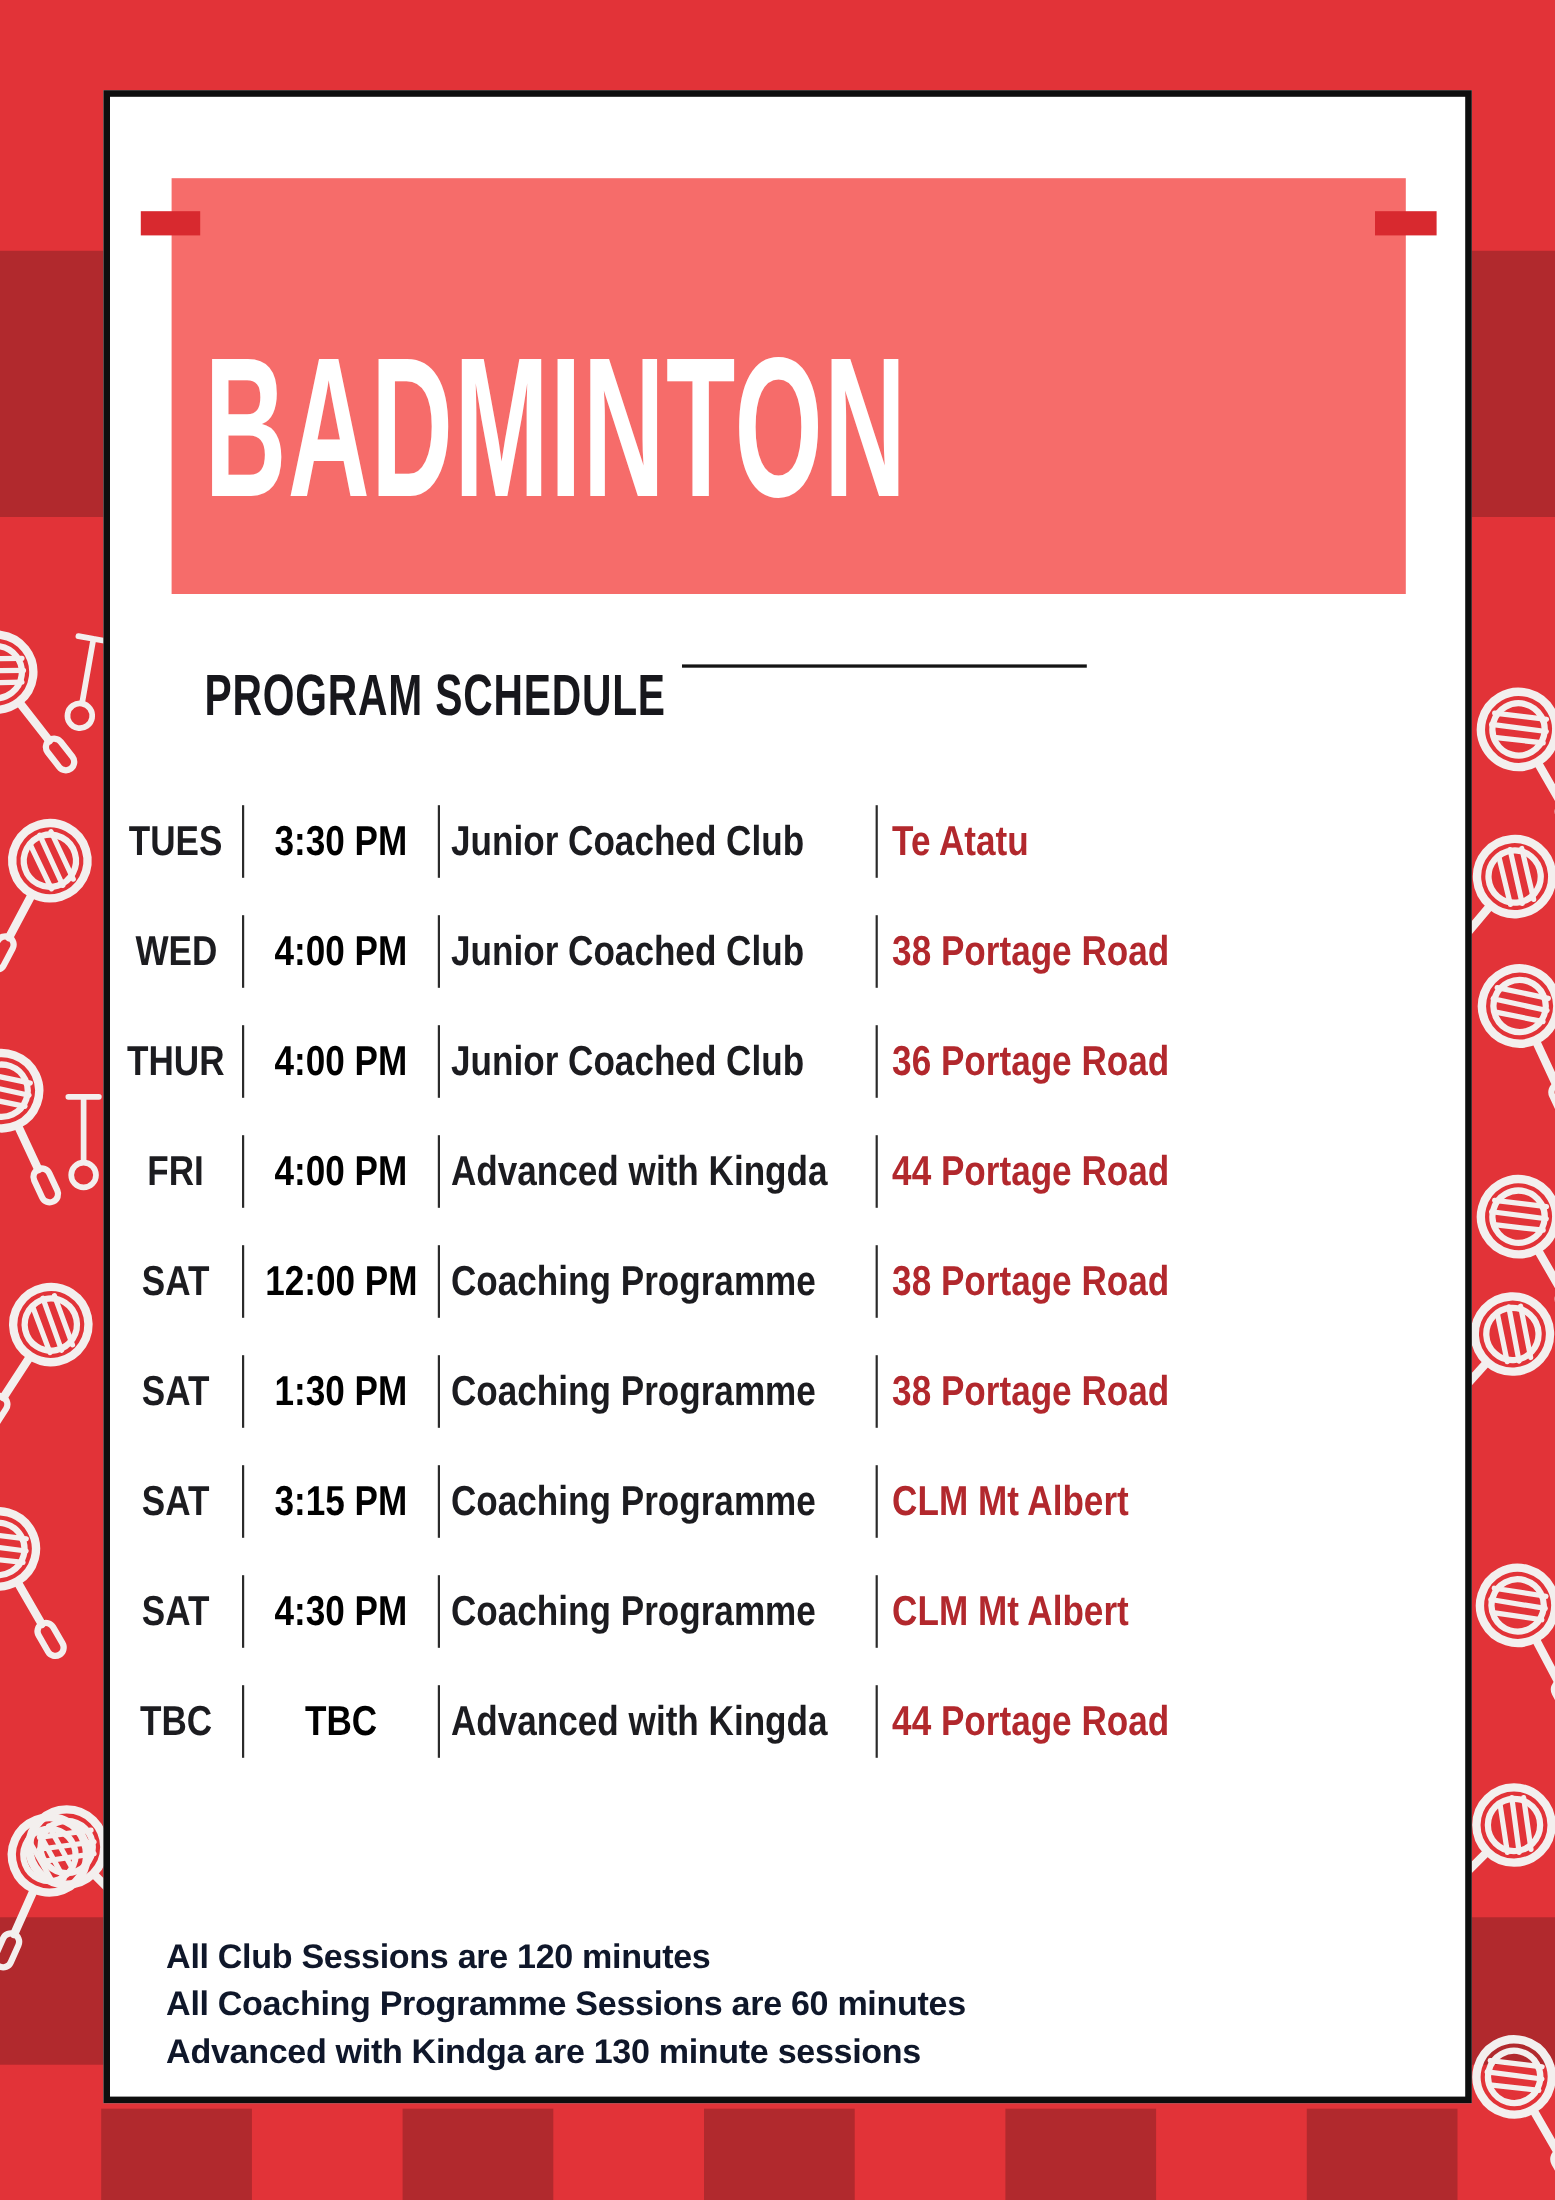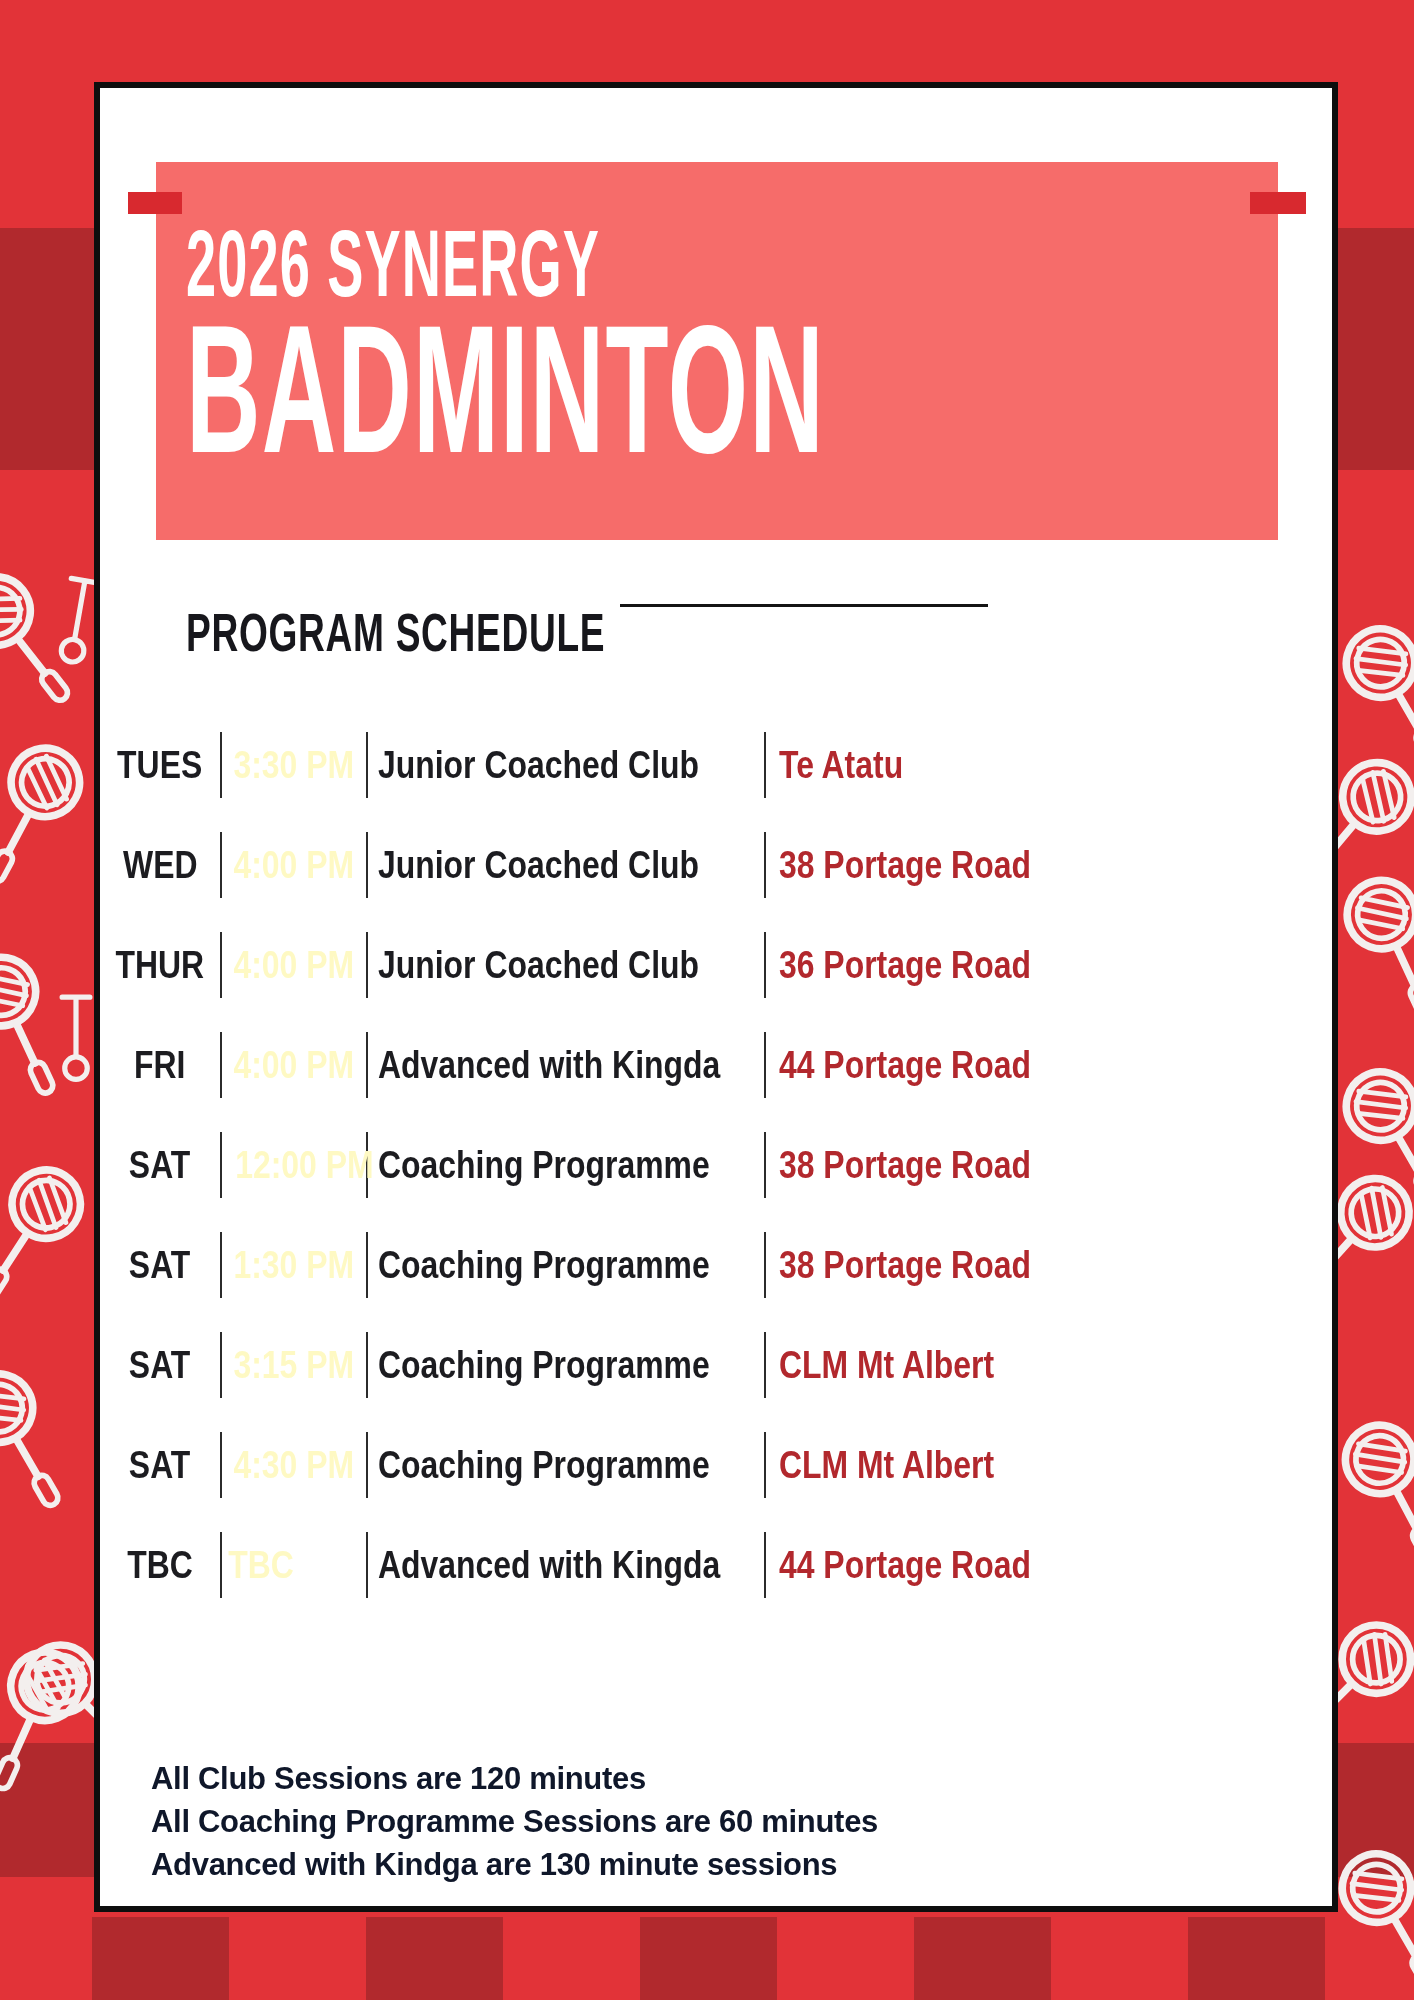--- a/index.html
+++ b/index.html
@@ -34,21 +34,21 @@
   .sec-title{position:absolute;left:186px;top:604px;font-size:53px;font-weight:700;color:#17171c;line-height:1.1;white-space:nowrap;z-index:3;}
   .sec-title .t{display:inline-block;transform:scaleX(.70);transform-origin:left center;letter-spacing:1px;}
   .sec-line{position:absolute;left:620px;top:604px;width:368px;height:3px;background:#141414;z-index:3;}
 
   
   .rows{position:absolute;left:100px;top:732px;width:1196px;z-index:3;}
   .s-row{display:flex;align-items:center;height:66px;margin-bottom:34px;}
   .vdiv{width:2px;height:66px;background:#2b2b2b;flex:none;}
   .cell{font-size:38px;font-weight:700;white-space:nowrap;}
   .c-day{width:120px;text-align:center;color:#1c1c20;flex:none;}
-  .c-time{width:144px;text-align:left;color:#fef9c3;flex:none;}
+  .c-time{width:176px;text-align:center;color:#000000;flex:none;}
   .c-prog{width:396px;padding-left:10px;color:#1c1c20;flex:none;box-sizing:border-box;}
   .c-loc{flex:1;padding-left:13px;color:#b2282d;}
   .cell .cx{display:inline-block;transform:scaleX(.84);}
   .c-day .cx,.c-time .cx{transform-origin:center;}
   .c-prog .cx,.c-loc .cx{transform-origin:left center;}
 
   
   .notes{position:absolute;left:151px;top:1757px;z-index:3;color:#0f172a;font-size:31px;font-weight:700;line-height:43px;letter-spacing:-.3px;}
 </style>
 </head>
@@ -136,21 +136,20 @@
     <svg style="left:1348px;top:1840px;transform:rotate(-30deg)" width="95" height="162">
         <use href="#racket"></use>
       </svg>
   </div>
 
   <div class="card"></div>
 
   <div class="pinkbox"></div>
   <div class="clip clipL"></div>
   <div class="clip clipR"></div>
-  <div class="hdr kicker"><span class="cond">2026 SYNERGY</span></div>
   <div class="hdr bigtitle"><span class="cond">BADMINTON</span></div>
 
   <div class="sec-title"><span class="t">PROGRAM SCHEDULE</span></div>
   <div class="sec-line"></div>
 
   <div class="rows">
 
     <div class="s-row">
       <div class="cell c-day"><span class="cx">TUES</span></div>
       <div class="vdiv"></div>

